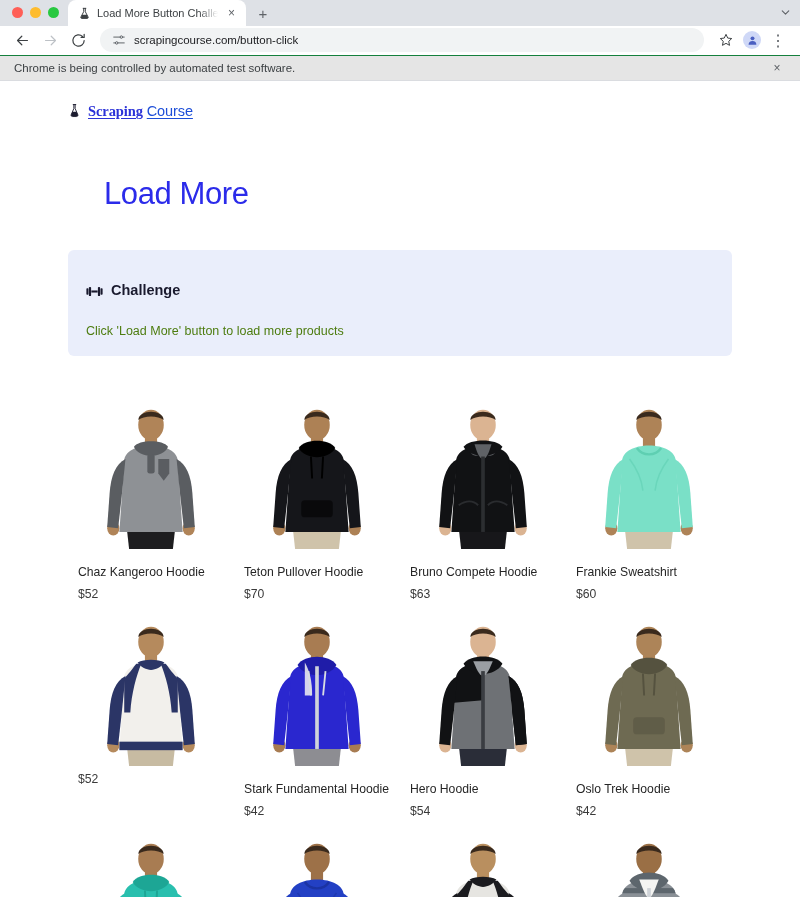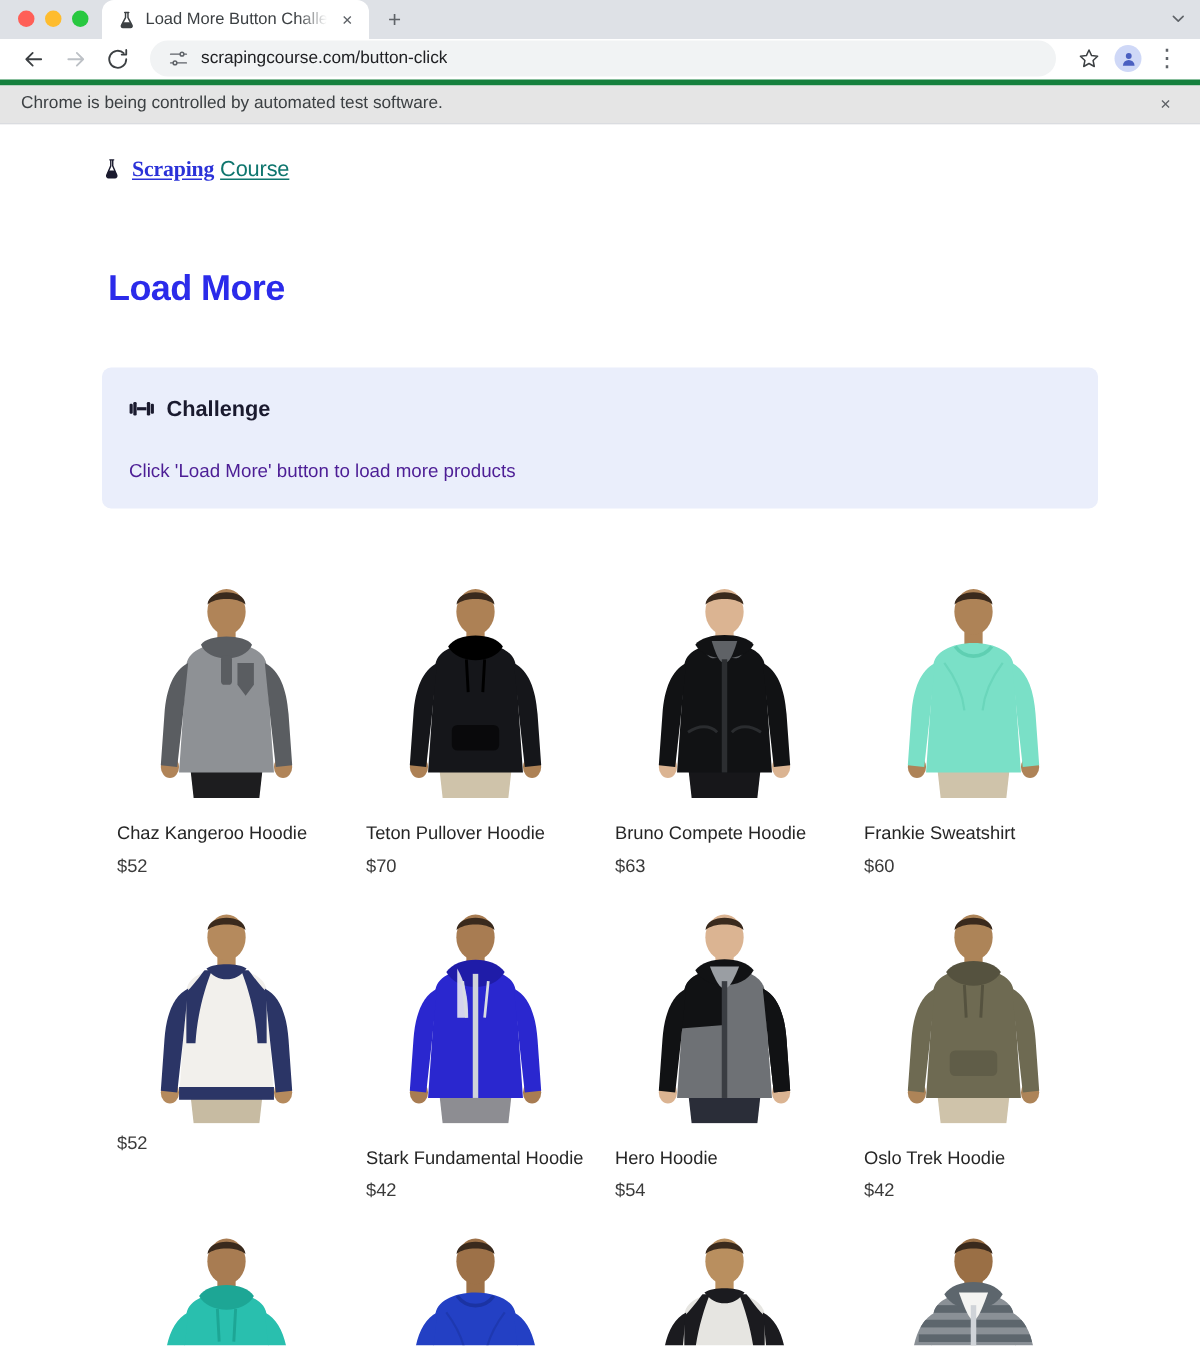--- a/index.html
+++ b/index.html
@@ -38,21 +38,21 @@
   }
   .tab-close { width: 15px; height: 15px; flex:0 0 auto; display:flex; align-items:center; justify-content:center;
     font-size: 12px; color:#5f6368; line-height:1; border-radius:50%; }
   .newtab { width: 26px; height: 26px; display:flex; align-items:center; justify-content:center;
     color:#5f6368; font-size: 15px; margin-left: 4px; }
   .tabstrip-right { margin-left:auto; display:flex; align-items:center; padding: 0 8px 5px 0; }
   .chev { color:#5f6368; font-size: 9px; }
 
   .toolbar {
     height: 33px; background:#fff; display:flex; align-items:center;
-    padding: 0 10px; gap: 4px; border-bottom: 4px solid #15803d;
+    padding: 0 10px; gap: 4px; border-bottom: 1px solid #15803d;
   }
   .navbtn { width: 24px; height: 24px; display:flex; align-items:center; justify-content:center;
     color:#5f6368; border-radius: 50%; flex:0 0 auto; }
   .navbtn.disabled { color:#bdc1c6; }
   .omnibox {
     flex: 1 1 auto; height: 24px; background:#f1f3f4; border-radius: 13px;
     display:flex; align-items:center; gap: 8px; padding: 0 12px; margin: 0 6px;
     min-width: 0;
   }
   .omni-icon { width:14px; height:14px; flex:0 0 auto; display:flex; align-items:center; justify-content:center; }
@@ -70,35 +70,35 @@
 
   
   .viewport { flex: 1 1 auto; background:#fff; overflow: hidden; position: relative; }
   .page { padding: 0 0 0 0; }
 
   .site-header { padding: 22px 0 0 68px; }
   .logo { display: inline-flex; align-items: center; gap: 7px; }
   .logo-flask { width: 13px; height: 17px; flex:0 0 auto; }
   .logo-text { font-size: 14.5px; letter-spacing: -0.1px; }
   .logo-text .b { font-weight: 700; color:#2b32d8; text-decoration: underline; text-underline-offset: 2px; font-family: Liberation Serif, serif; }
-  .logo-text .n { font-weight: 400; color:#0f766e; text-decoration: underline; text-underline-offset: 2px; }
+  .logo-text .n { font-weight: 400; color:#1d4ed8; text-decoration: underline; text-underline-offset: 2px; }
 
   .page-title {
-    margin: 52px 0 0 72px; font-size: 24px; font-weight: 700;
+    margin: 52px 0 0 104px; font-size: 31px; font-weight: 400;
     color: #2b2bea; letter-spacing: -0.4px;
   }
 
   .challenge {
     margin: 38px 68px 0 68px; background: #eaeefb; border-radius: 6px;
-    padding: 20px 18px 18px 18px;
+    padding: 32px 18px 18px 18px;
   }
   .challenge-head { display:flex; align-items:center; gap: 8px; }
   .dumbbell { width: 17px; height: 13px; flex: 0 0 auto; }
   .challenge-title { font-size: 14.5px; font-weight: 700; color: #1a1a2e; }
-  .challenge-desc { margin-top: 26px; font-size: 12.5px; color: #4c1d95; }
+  .challenge-desc { margin-top: 26px; font-size: 12.5px; color: #4d7c0f; }
 
   .grid {
     margin: 28px 68px 0 68px;
     display: grid; grid-template-columns: repeat(4, 1fr);
     column-gap: 0px; row-gap: 0px;
   }
   .card { padding: 0 10px 0 10px; }
   .thumb {
     width: 100%; height: 165px; position: relative; overflow: hidden; background: #fff;
   }

